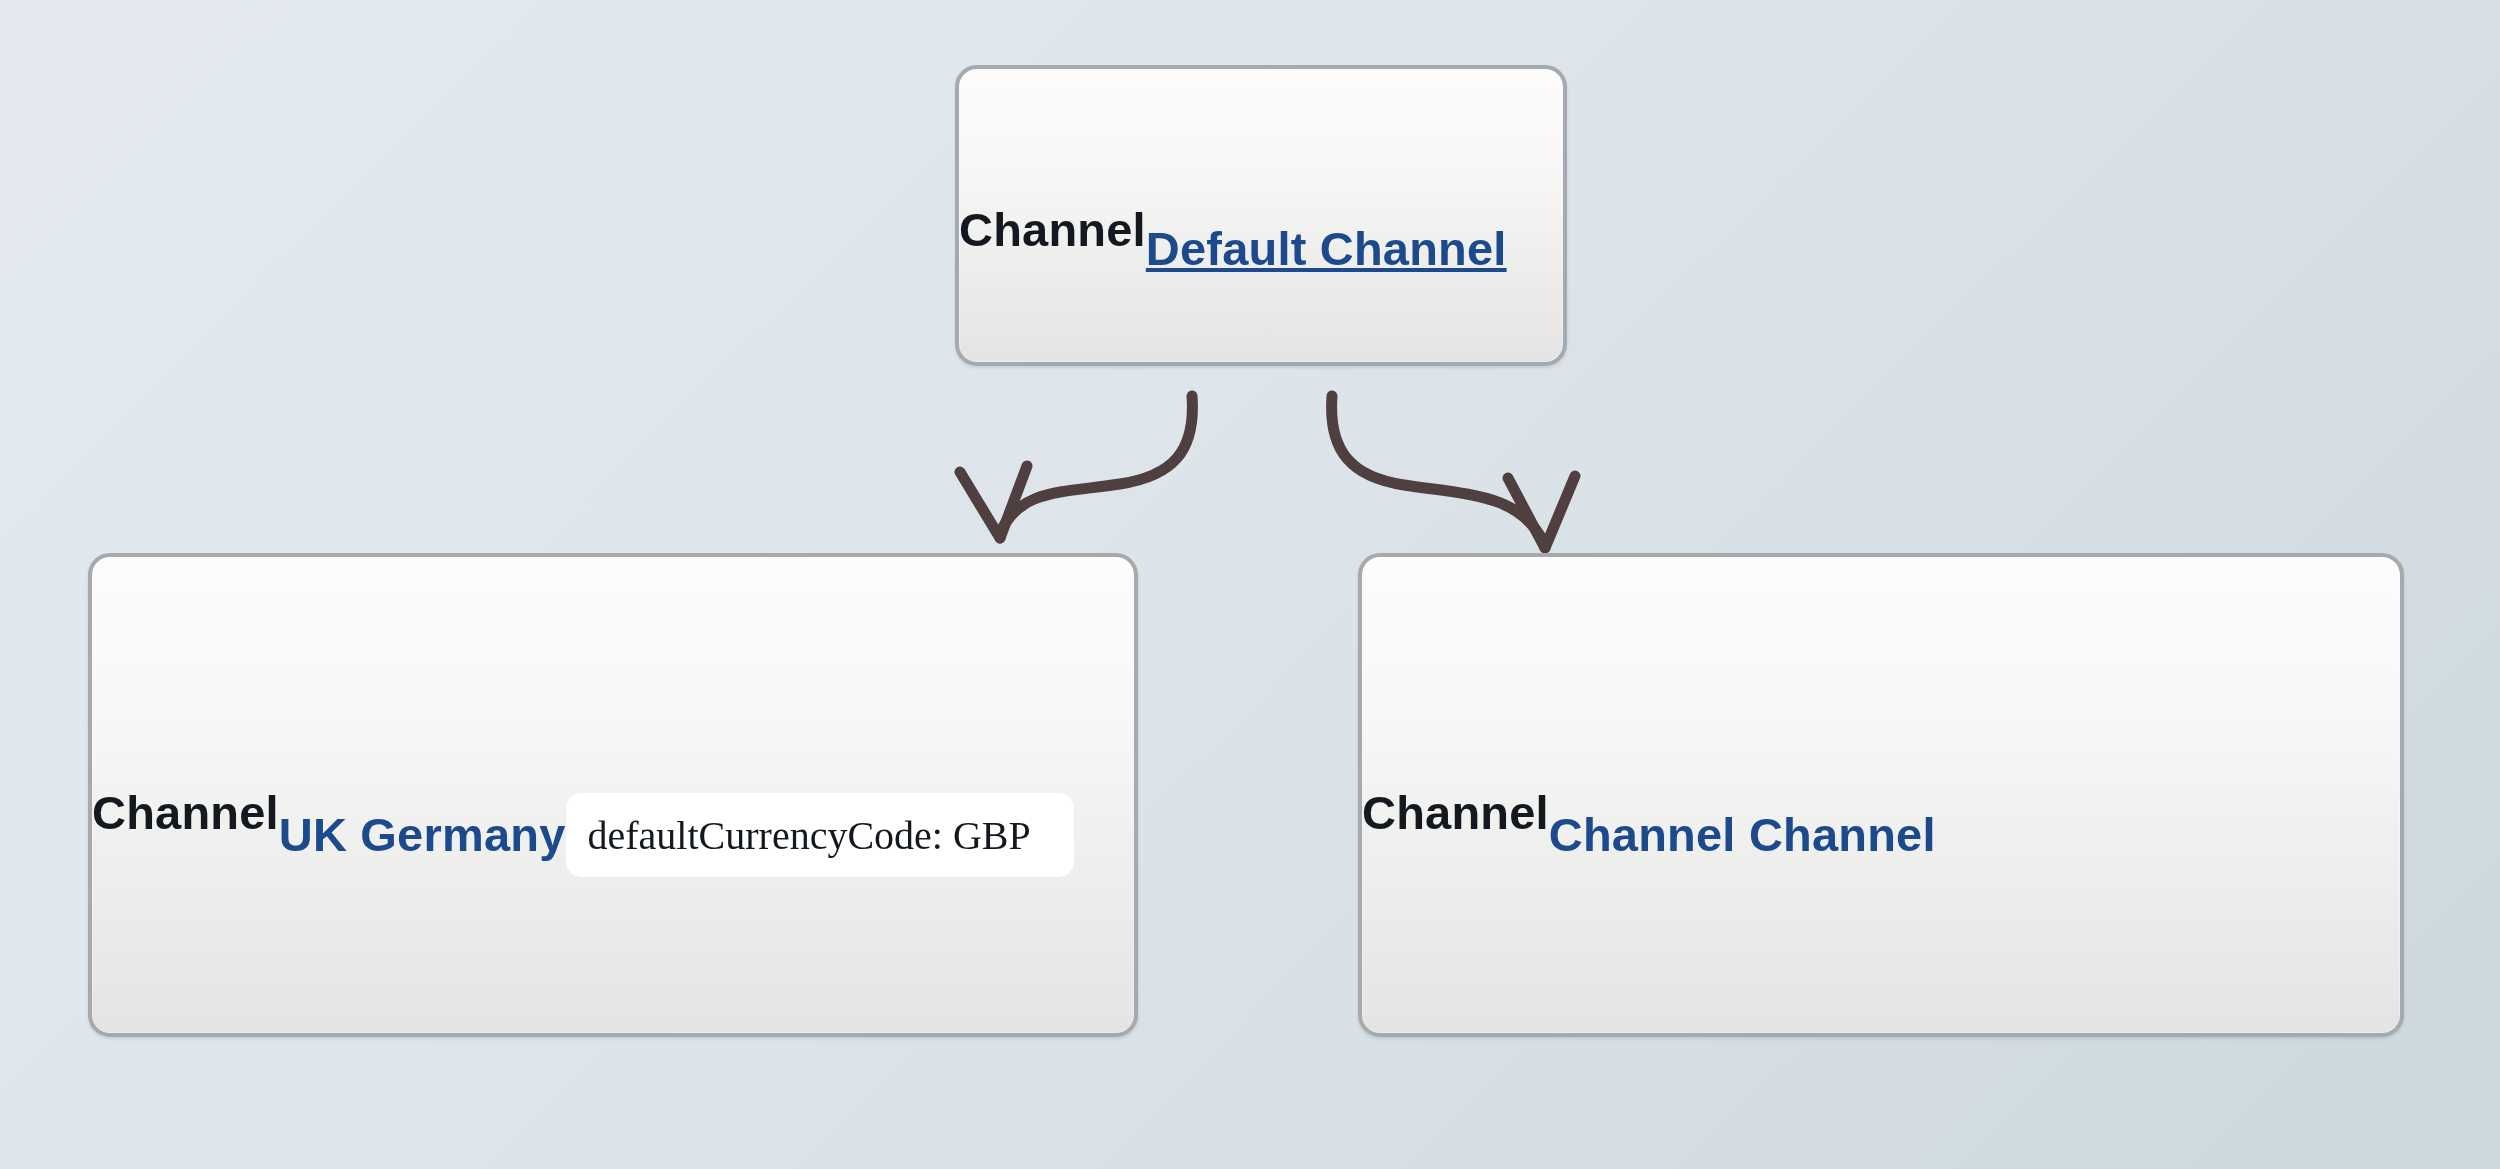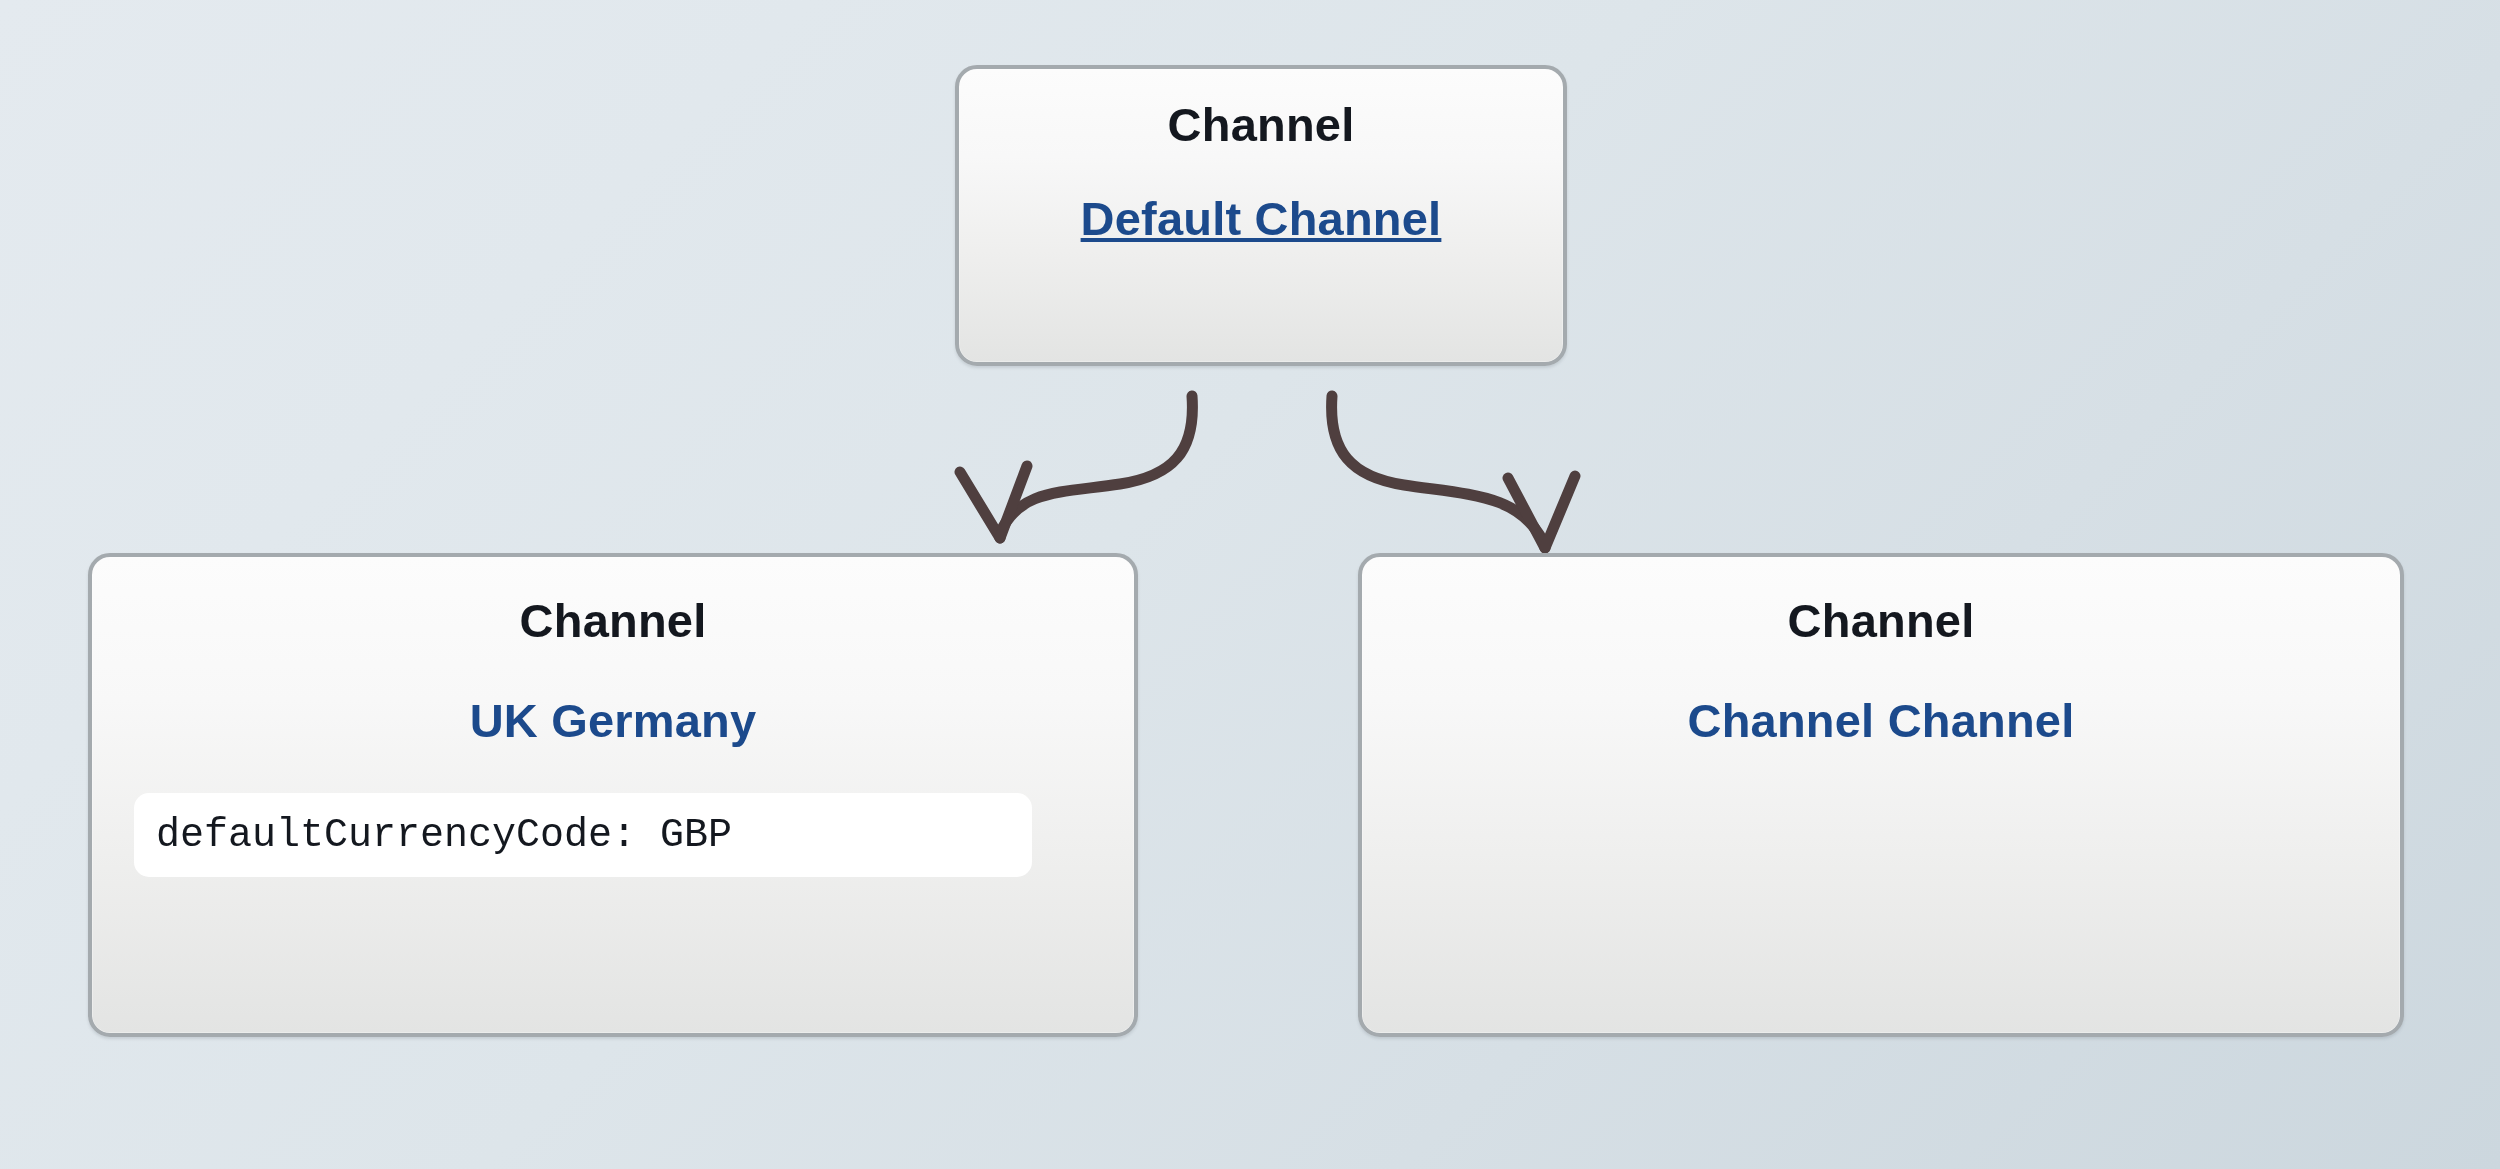--- a/index.html
+++ b/index.html
@@ -45,21 +45,21 @@
     border: 4px solid #a4aaae;
     background: linear-gradient(180deg,
         #fcfcfc 0%,
         #f8f8f8 30%,
         #efefee 62%,
         #e3e4e3 100%);
     box-shadow:
       0 2px 3px rgba(90, 100, 110, 0.18),
       0 0 0 0.5px rgba(255, 255, 255, 0.6) inset;
     display: flex;
-    flex-direction: column;
+    flex-direction: row;
     align-items: center;
   }
 
   .node-type {
     font-weight: bold;
     color: #14181f;
     text-align: center;
     letter-spacing: 0.2px;
     white-space: nowrap;
   }
@@ -67,21 +67,21 @@
   .node-name {
     font-weight: bold;
     text-align: center;
     letter-spacing: 0.2px;
     white-space: nowrap;
   }
 
   .attr-box {
     background: #ffffff;
     border-radius: 15px;
-    font-family: Liberation Mono, monospace;
+    font-family: Liberation Serif, serif;
     color: #14181f;
     display: flex;
     align-items: center;
     white-space: nowrap;
   }
 
   
   #node-root {
     left: 955px;
     top: 65px;

